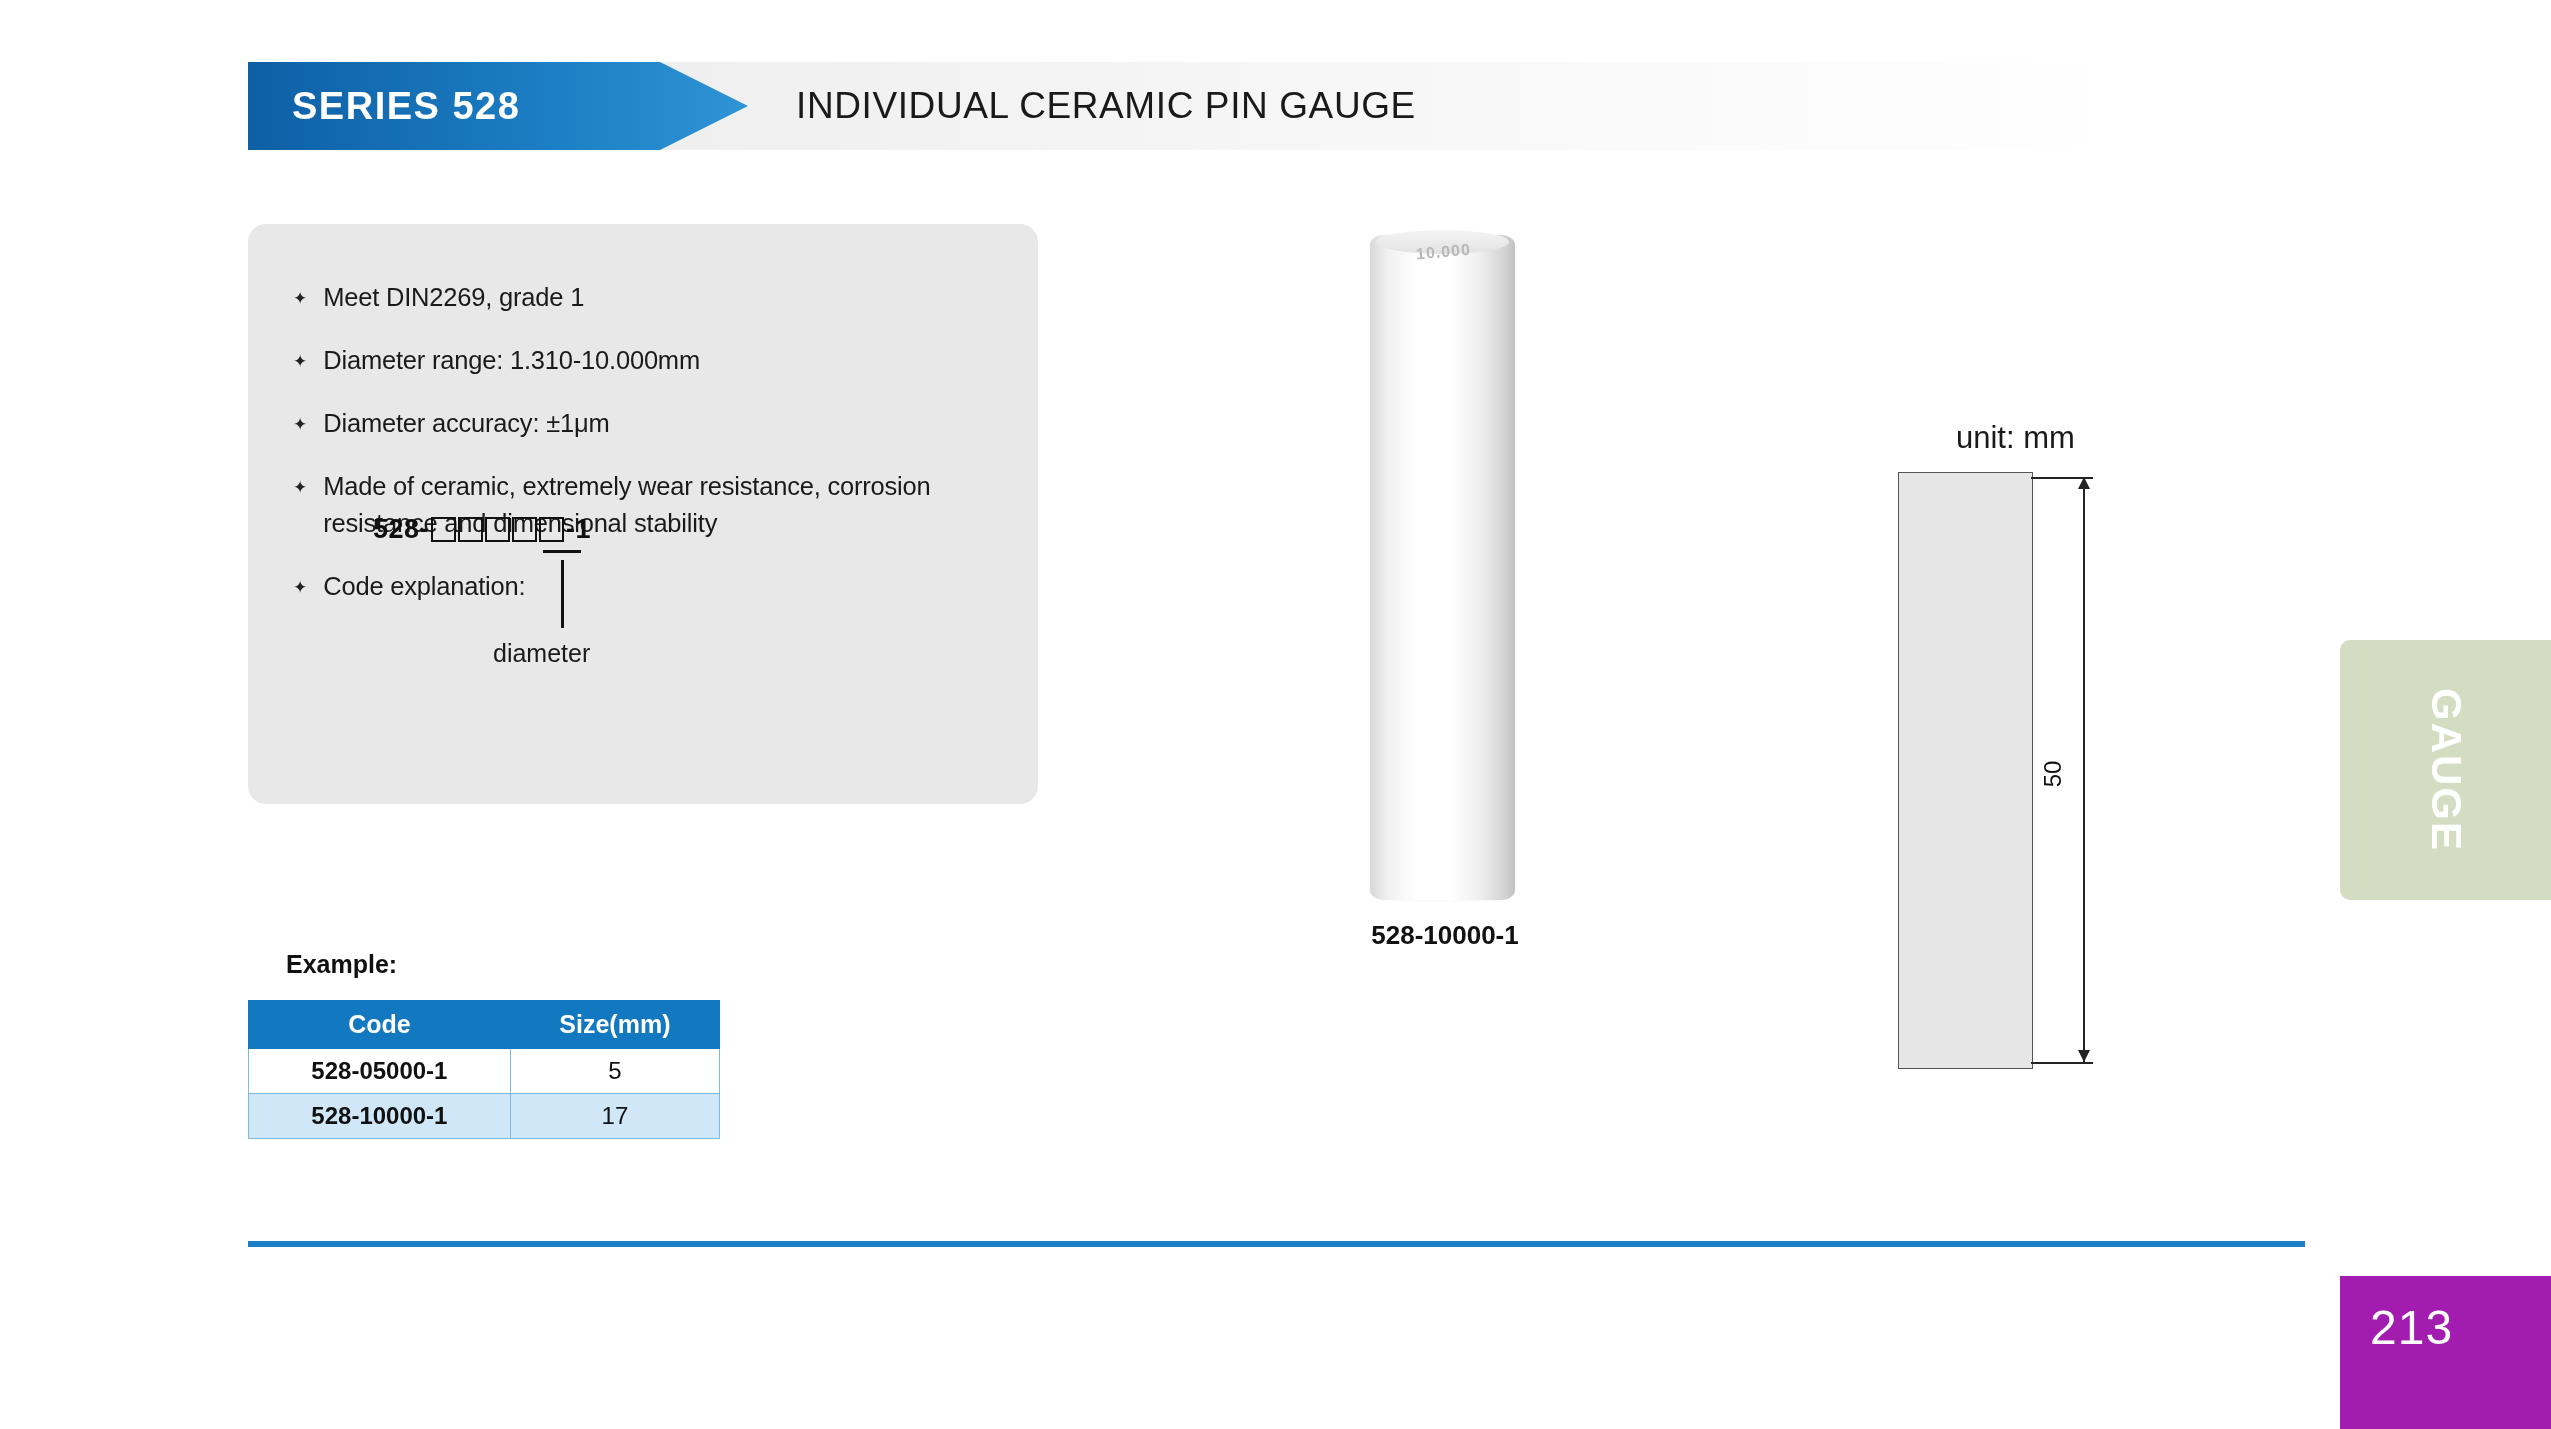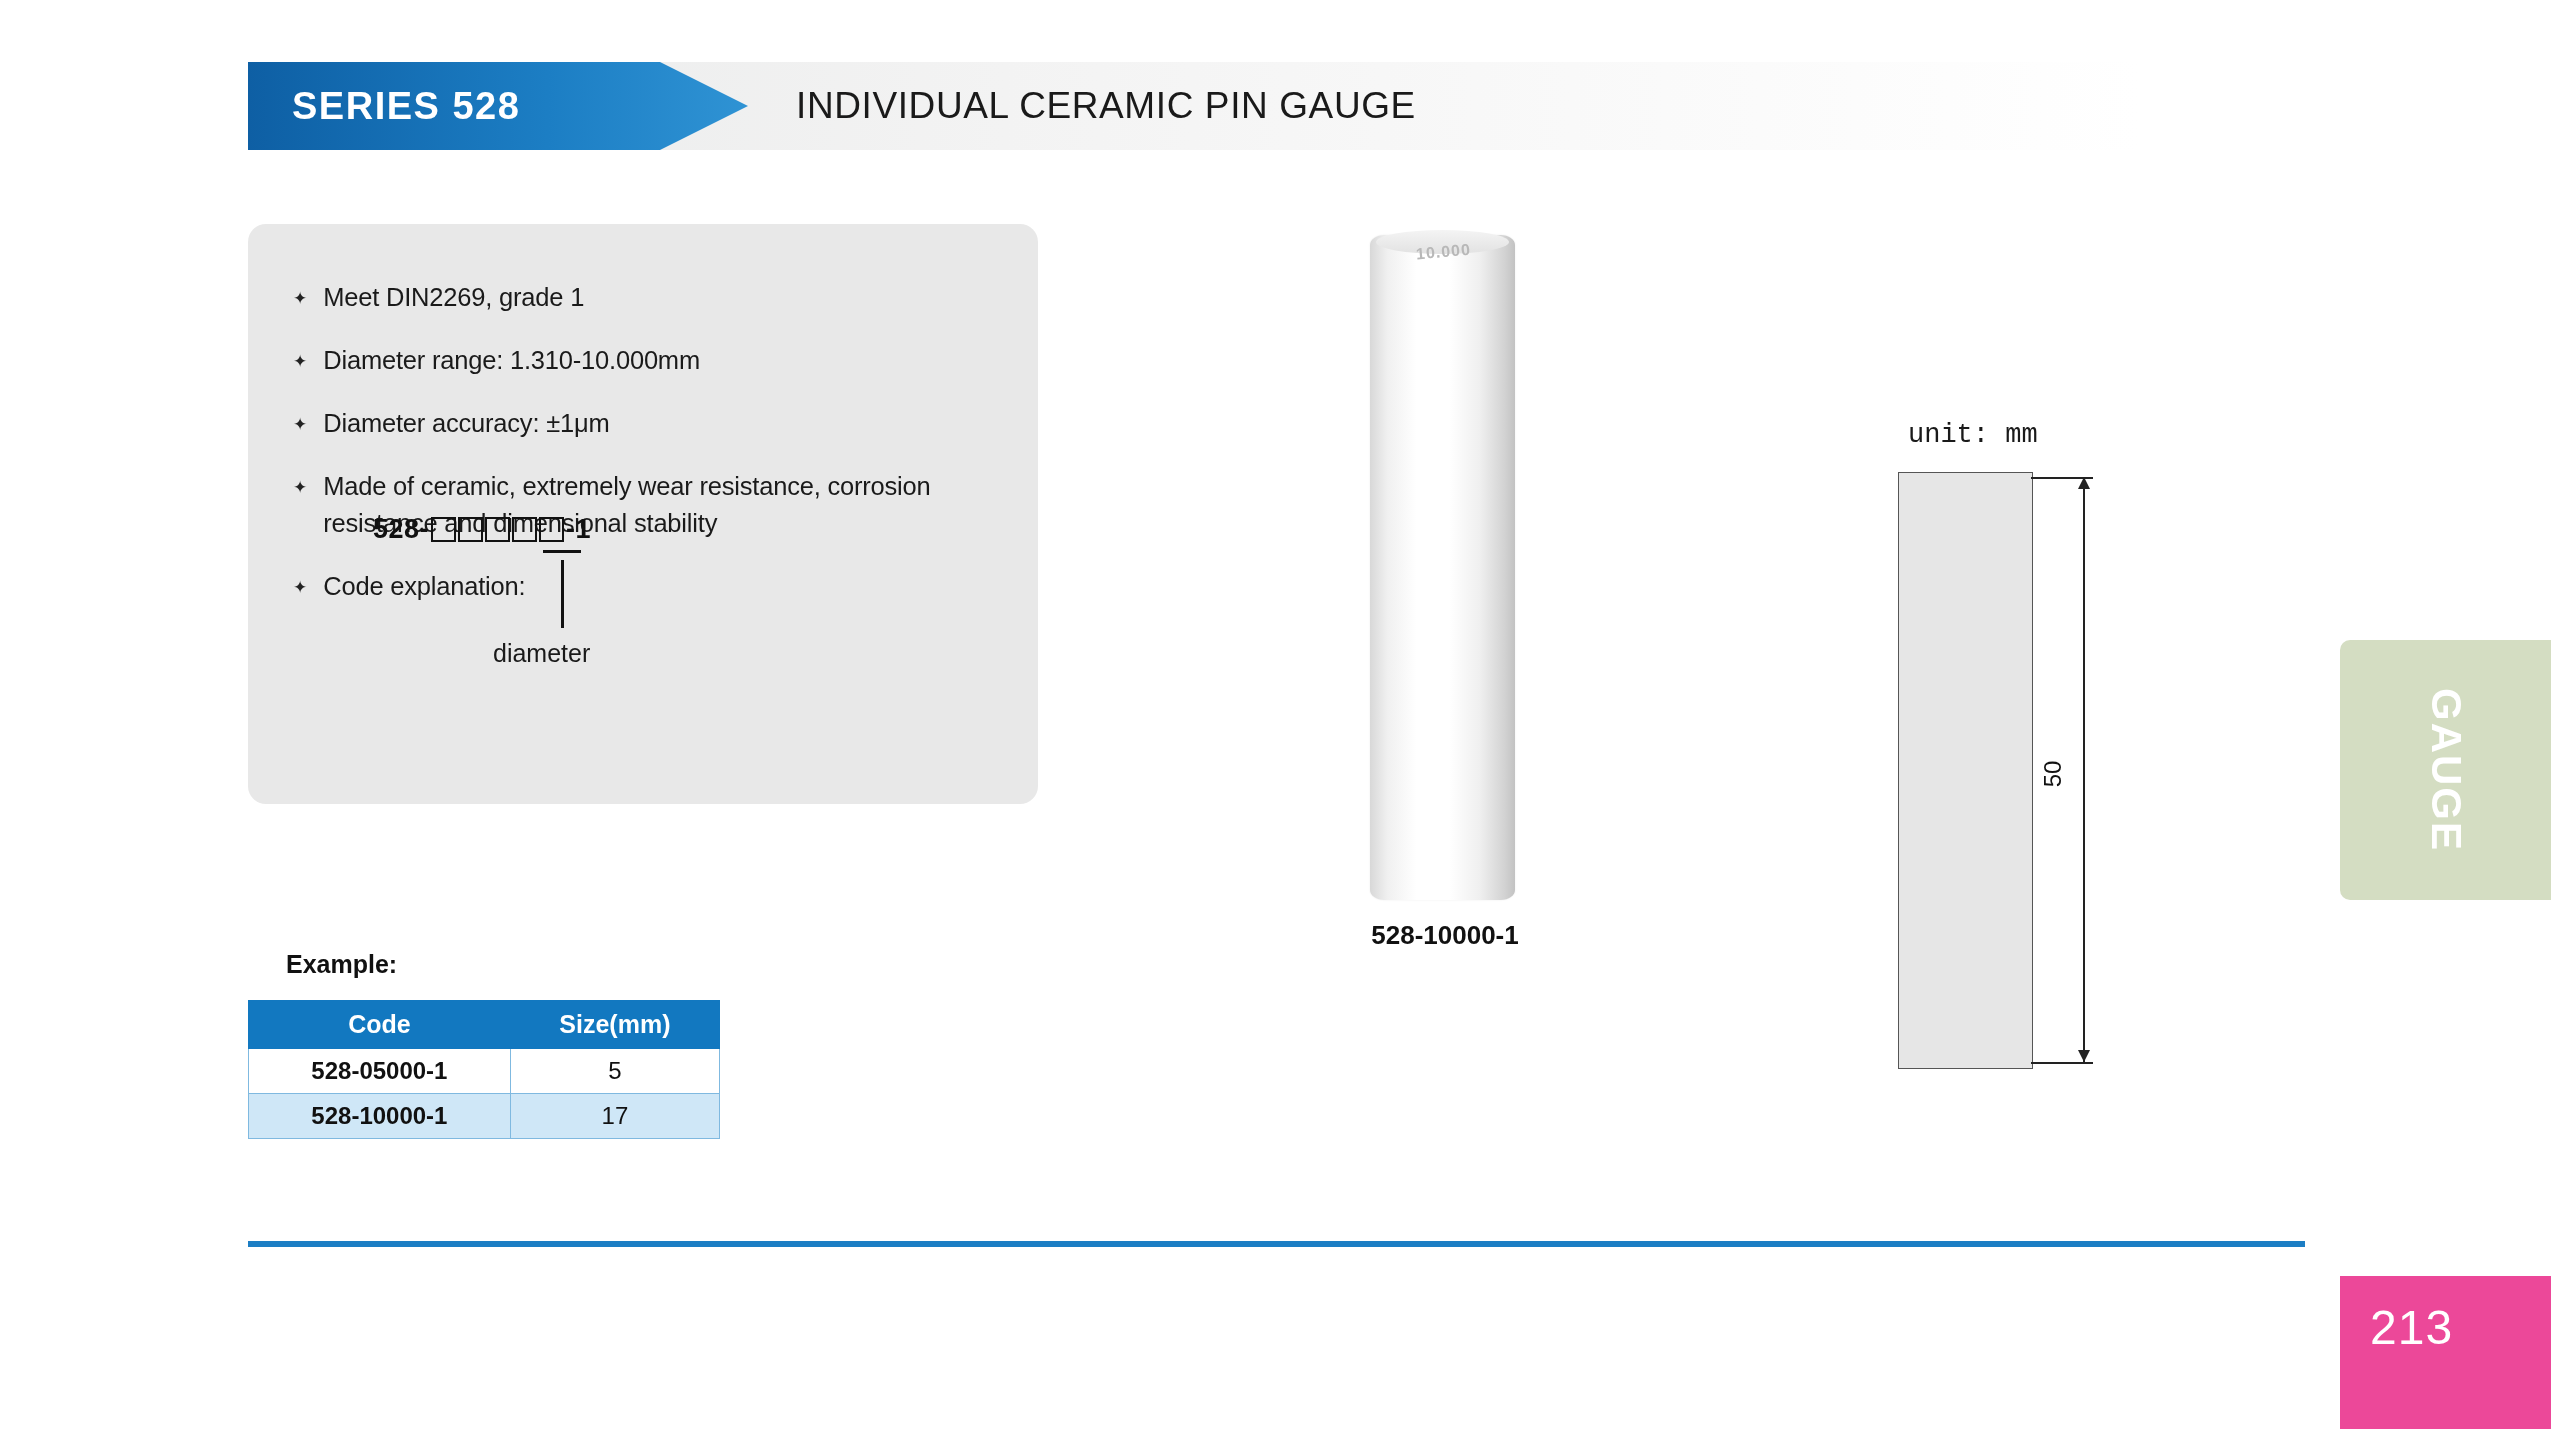--- a/index.html
+++ b/index.html
@@ -243,25 +243,24 @@
     width: 400px;
     text-align: center;
     font-size: 26px;
     font-weight: bold;
     color: #111;
   }
 
   
   .unit-label {
     position: absolute;
-    left: 1908px;
+    left: 1956px;
     top: 420px;
-    font-size: 27px;
+    font-size: 31px;
     color: #1a1a1a;
-    font-family: Liberation Mono, monospace;
   }
   .drawing-rect {
     position: absolute;
     left: 1898px;
     top: 472px;
     width: 133px;
     height: 595px;
     background: #e6e6e6;
     border: 1.6px solid #555;
   }
@@ -332,21 +331,21 @@
     width: 2057px;
     height: 6px;
     background: #1c7ec4;
   }
   .page-box {
     position: absolute;
     left: 2340px;
     top: 1276px;
     width: 211px;
     height: 153px;
-    background: #ec4899;
+    background: #a21caf;
   }
   .page-number {
     position: absolute;
     left: 30px;
     top: 24px;
     color: #ffffff;
     font-size: 48px;
     letter-spacing: 1px;
   }
 </style>

